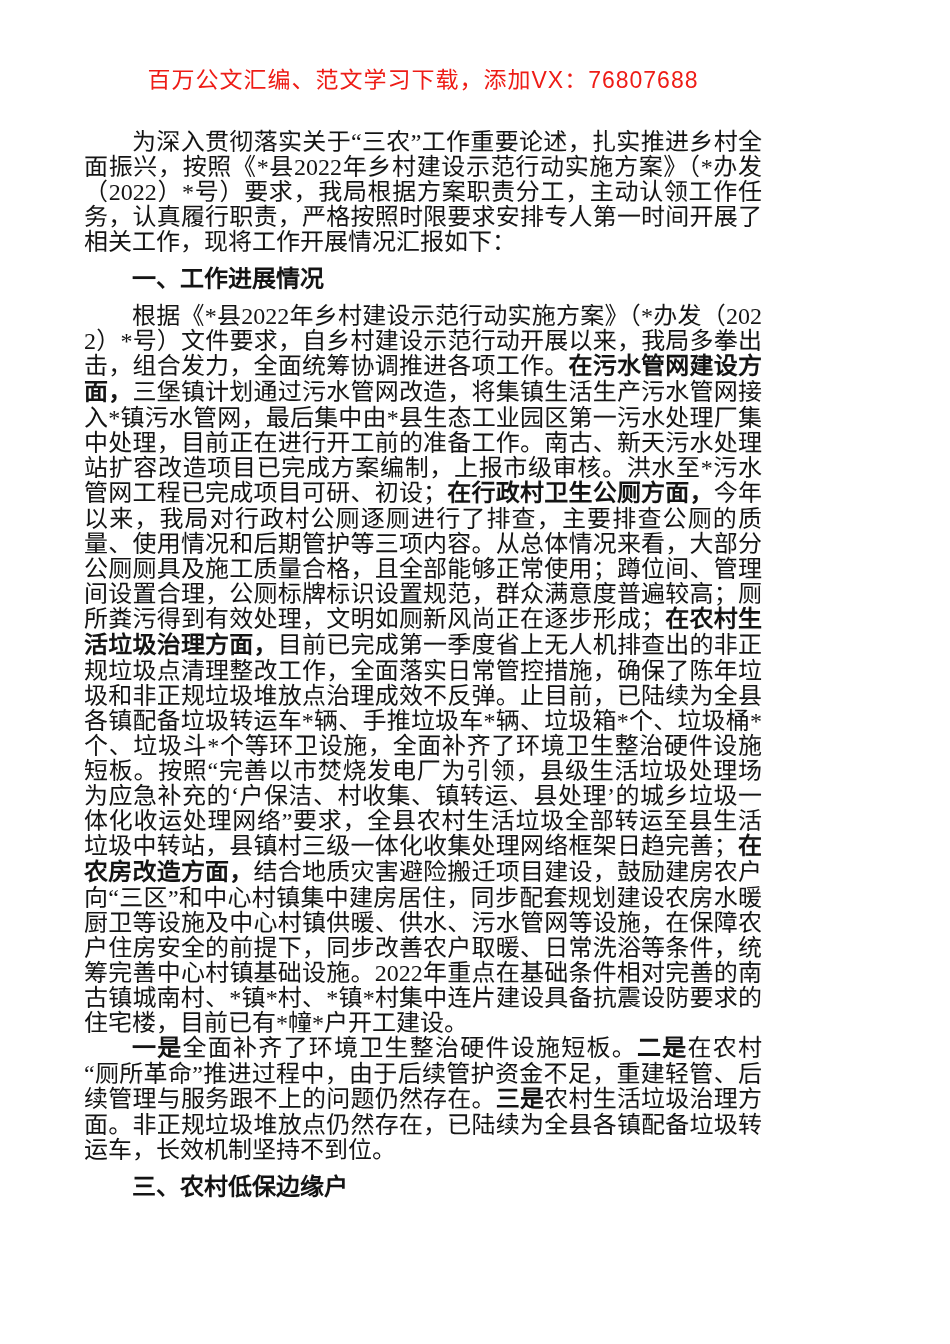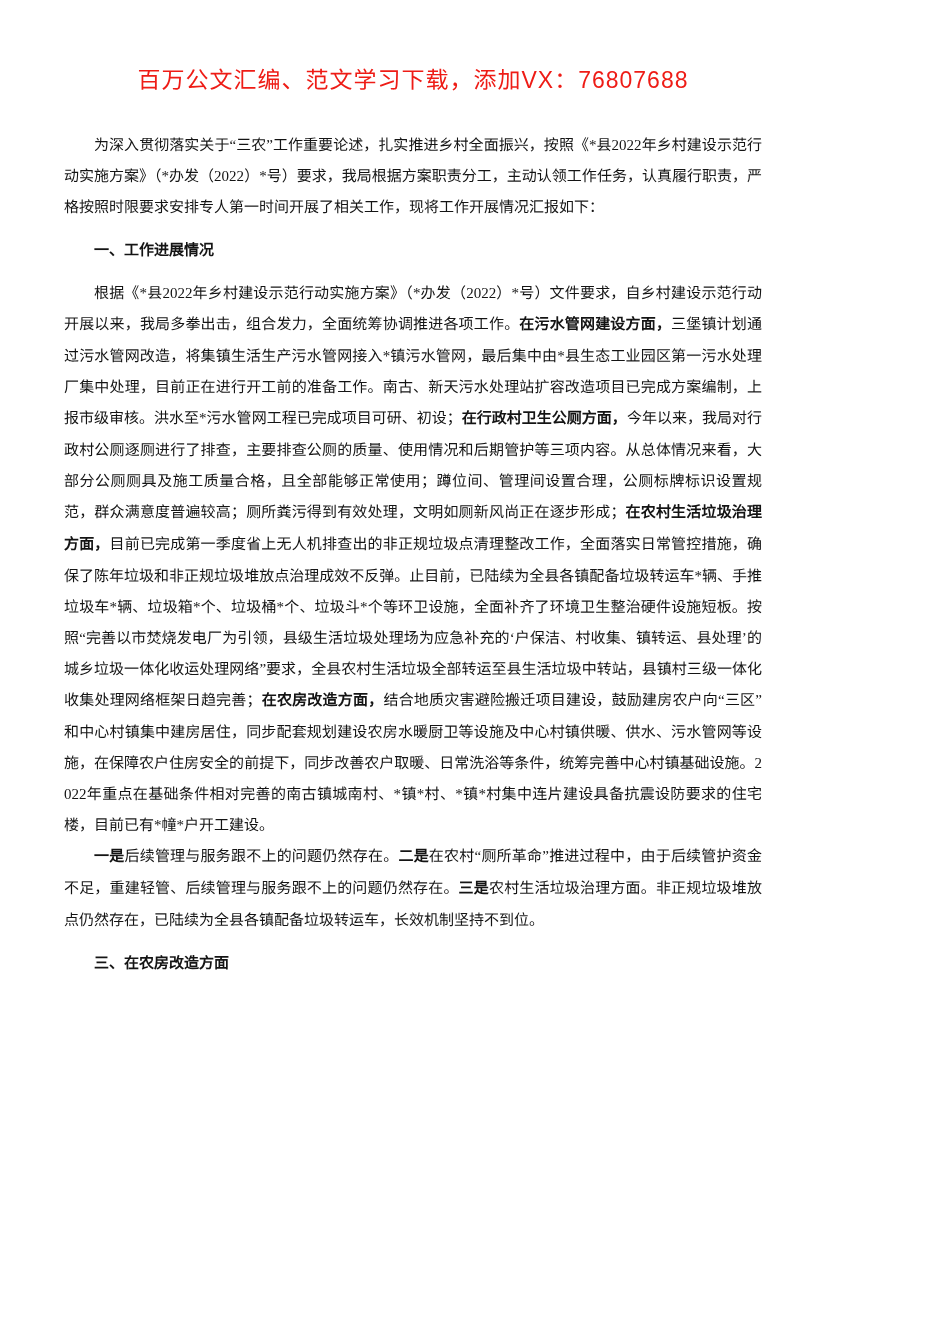--- a/index.html
+++ b/index.html
@@ -1,38 +1,38 @@
 <!DOCTYPE html>
 <html lang="zh-CN"><head>
 <meta charset="utf-8">
 <style>
   html,body{margin:0;padding:0;background:#ffffff;}
   .page{
     position:relative;
     width:894px;height:1344px;
     background:#ffffff;
     box-sizing:border-box;
-    padding:66px 132px 0 64px;
+    padding:66px 132px 0 84px;
     overflow:hidden;
     color:#141414;
     font-family:"Liberation Serif","DejaVu Serif",serif;
   }
   .watermark{
     text-align:center;
     font-family:"Liberation Sans","DejaVu Sans",sans-serif;
     font-weight:500;
     font-size:23px;
     line-height:28px;
     margin:0 0 36px 0;
     letter-spacing:1px;
   }
   .doc-body p{
     margin:0;
-    font-size:15px;
-    line-height:31px;
+    font-size:24px;
+    line-height:25px;
     text-align:justify;
     text-justify:inter-ideograph;
     text-indent:2em;
     word-break:break-all;
   }
   .doc-body p.heading{
     margin:11px 0;
     font-weight:bold;
     font-family:"Liberation Sans","DejaVu Sans",sans-serif;
     text-align:left;
@@ -44,16 +44,16 @@
 </style>
 </head>
 <body>
 
 <div class="page" style="color: rgb(20, 20, 20); background: rgb(255, 255, 255);">
   <div class="watermark" style="color: rgb(238, 28, 22);">百万公文汇编、范文学习下载，添加VX：76807688</div>
   <div class="doc-body">
       <p class="body"><span>为深入贯彻落实关于“三农”工作重要论述，扎实推进乡村全面振兴，按照《*县2022年乡村建设示范行动实施方案》（*办发（2022）*号）要求，我局根据方案职责分工，主动认领工作任务，认真履行职责，严格按照时限要求安排专人第一时间开展了相关工作，现将工作开展情况汇报如下：</span></p>
       <p class="heading"><span class="b">一、工作进展情况</span></p>
       <p class="body"><span>根据《*县2022年乡村建设示范行动实施方案》（*办发（2022）*号）文件要求，自乡村建设示范行动开展以来，我局多拳出击，组合发力，全面统筹协调推进各项工作。</span><span class="b">在污水管网建设方面，</span><span>三堡镇计划通过污水管网改造，将集镇生活生产污水管网接入*镇污水管网，最后集中由*县生态工业园区第一污水处理厂集中处理，目前正在进行开工前的准备工作。南古、新天污水处理站扩容改造项目已完成方案编制，上报市级审核。洪水至*污水管网工程已完成项目可研、初设；</span><span class="b">在行政村卫生公厕方面，</span><span>今年以来，我局对行政村公厕逐厕进行了排查，主要排查公厕的质量、使用情况和后期管护等三项内容。从总体情况来看，大部分公厕厕具及施工质量合格，且全部能够正常使用；蹲位间、管理间设置合理，公厕标牌标识设置规范，群众满意度普遍较高；厕所粪污得到有效处理，文明如厕新风尚正在逐步形成；</span><span class="b">在农村生活垃圾治理方面，</span><span>目前已完成第一季度省上无人机排查出的非正规垃圾点清理整改工作，全面落实日常管控措施，确保了陈年垃圾和非正规垃圾堆放点治理成效不反弹。止目前，已陆续为全县各镇配备垃圾转运车*辆、手推垃圾车*辆、垃圾箱*个、垃圾桶*个、垃圾斗*个等环卫设施，全面补齐了环境卫生整治硬件设施短板。按照“完善以市焚烧发电厂为引领，县级生活垃圾处理场为应急补充的‘户保洁、村收集、镇转运、县处理’的城乡垃圾一体化收运处理网络”要求，全县农村生活垃圾全部转运至县生活垃圾中转站，县镇村三级一体化收集处理网络框架日趋完善；</span><span class="b">在农房改造方面，</span><span>结合地质灾害避险搬迁项目建设，鼓励建房农户向“三区”和中心村镇集中建房居住，同步配套规划建设农房水暖厨卫等设施及中心村镇供暖、供水、污水管网等设施，在保障农户住房安全的前提下，同步改善农户取暖、日常洗浴等条件，统筹完善中心村镇基础设施。2022年重点在基础条件相对完善的南古镇城南村、*镇*村、*镇*村集中连片建设具备抗震设防要求的住宅楼，目前已有*幢*户开工建设。</span></p>
-      <p class="body"><span class="b">一是</span><span>后续管理与服务跟不上的问题仍然存在。</span><span class="b">二是</span><span>在农村“厕所革命”推进过程中，由于后续管护资金不足，重建轻管、后续管理与服务跟不上的问题仍然存在。</span><span class="b">三是</span><span>农村生活垃圾治理方面。非正规垃圾堆放点仍然存在，已陆续为全县各镇配备垃圾转运车，长效机制坚持不到位。</span></p>
-      <p class="heading"><span class="b">三、在农房改造方面</span></p>
+      <p class="body"><span class="b">一是</span><span>全面补齐了环境卫生整治硬件设施短板。</span><span class="b">二是</span><span>在农村“厕所革命”推进过程中，由于后续管护资金不足，重建轻管、后续管理与服务跟不上的问题仍然存在。</span><span class="b">三是</span><span>农村生活垃圾治理方面。非正规垃圾堆放点仍然存在，已陆续为全县各镇配备垃圾转运车，长效机制坚持不到位。</span></p>
+      <p class="heading"><span class="b">三、农村低保边缘户</span></p>
     </div>
 </div>
 
 </body></html>

